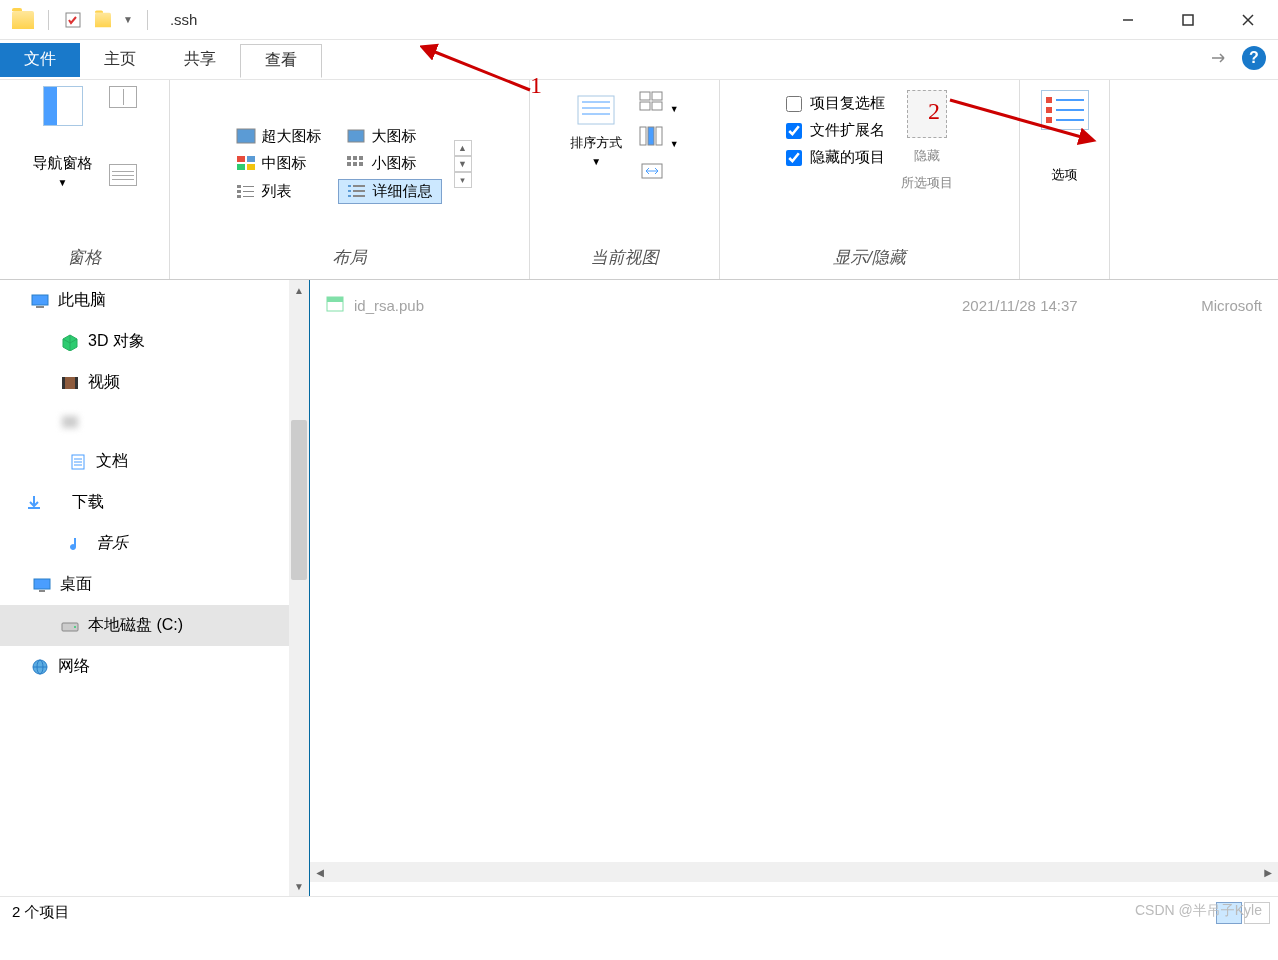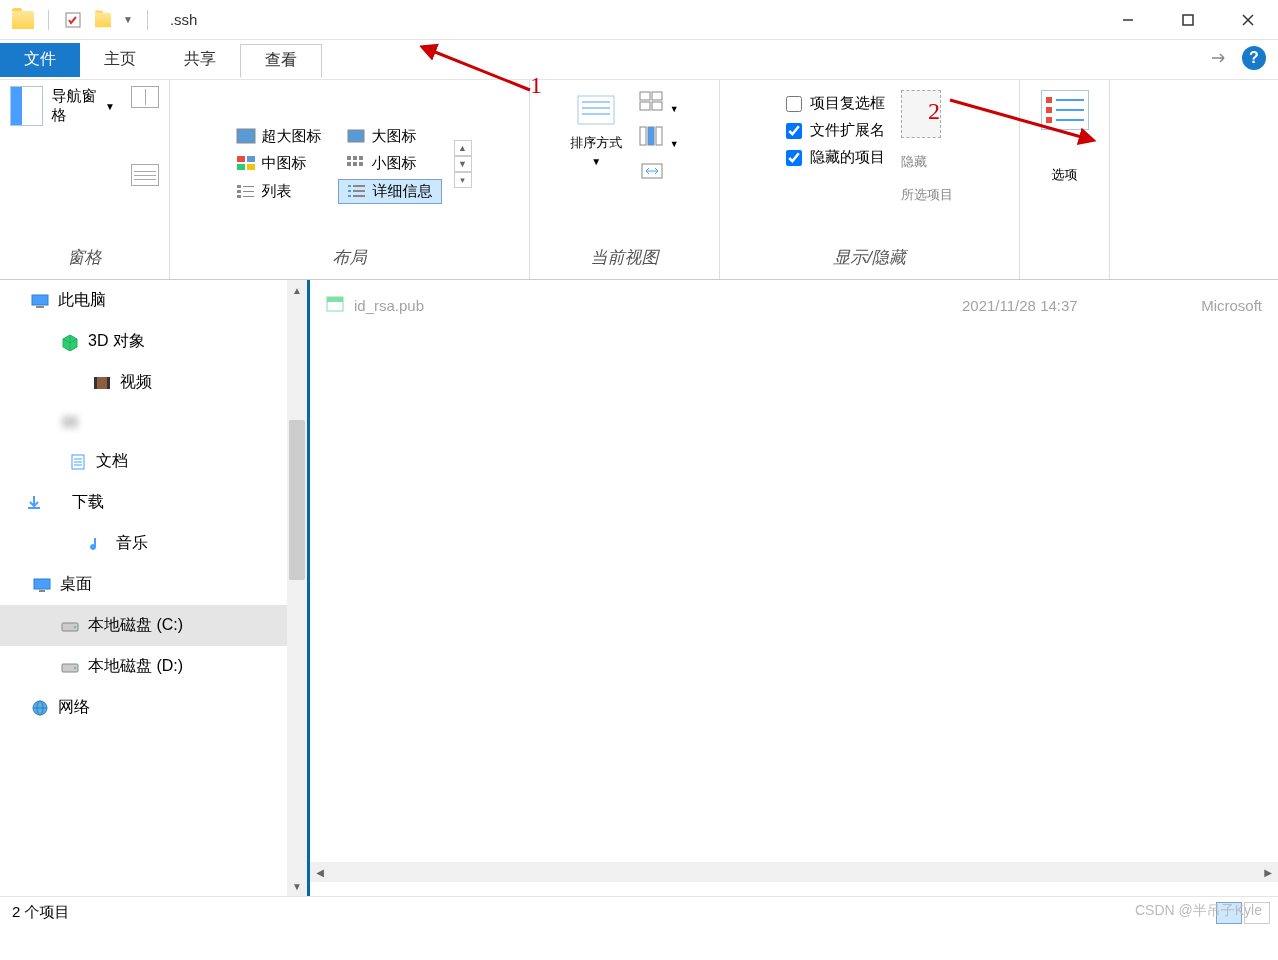--- a/index.html
+++ b/index.html
@@ -24,21 +24,21 @@
 .menu-tab.active { border: 1px solid #ccc; border-bottom: 1px solid #fff; position: relative; top: 1px; background: #fff; }
 .help-icon { position: absolute; right: 12px; top: 6px; display: flex; align-items: center; gap: 12px; }
 .help-circle { width: 24px; height: 24px; border-radius: 50%; background: #1979ca; color: #fff; display: flex; align-items: center; justify-content: center; font-size: 16px; font-weight: bold; }
 
 
 .ribbon { height: 200px; background: #fff; border-bottom: 1px solid #ccc; display: flex; }
 .ribbon-group { border-right: 1px solid #ddd; display: flex; flex-direction: column; align-items: center; padding: 6px 10px; }
 .ribbon-group-label { font-size: 17px; color: #555; margin-top: auto; padding: 4px 0; font-style: italic; }
 .ribbon-content { flex: 1; display: flex; align-items: flex-start; gap: 8px; }
 
-.nav-pane-btn { display: flex; flex-direction: row; align-items: center; gap: 4px; }
+.nav-pane-btn { display: flex; flex-direction: column; align-items: center; gap: 4px; }
 .nav-pane-icon { width: 40px; height: 40px; border: 1px solid #a8c8e4; background: linear-gradient(to right, #4a9eff 35%, #fff 35%); }
 .nav-pane-text { font-size: 15px; }
 .nav-triangle { font-size: 10px; }
 
 .small-panes { display: flex; flex-direction: column; gap: 6px; margin-left: 8px; }
 .small-pane-icon { width: 28px; height: 22px; border: 1px solid #aaa; background: #fff; position: relative; }
 .small-pane-icon.split::after { content: ''; position: absolute; left: 50%; top: 2px; bottom: 2px; width: 1px; background: #aaa; }
 .small-pane-icon.detail::after { content: ''; position: absolute; left: 2px; right: 2px; top: 50%; height: 1px; background: #aaa; box-shadow: 0 -4px #aaa, 0 4px #aaa; }
 
 .layout-grid { display: grid; grid-template-columns: auto auto; gap: 4px 8px; }
@@ -46,31 +46,31 @@
 .layout-item.selected { border: 1px solid #7da2ce; background: #cce8ff; }
 .layout-icon { width: 20px; height: 16px; display: inline-block; }
 .layout-spinner { display: flex; flex-direction: column; margin-left: 4px; }
 .spin-btn { width: 18px; height: 16px; border: 1px solid #ccc; display: flex; align-items: center; justify-content: center; font-size: 9px; color: #666; }
 
 .sort-btn { display: flex; flex-direction: column; align-items: center; gap: 4px; }
 
 .checkbox-row { display: flex; align-items: center; gap: 8px; font-size: 15px; padding: 4px 0; }
 .checkbox-row input { width: 16px; height: 16px; }
 
-.hide-btn { display: flex; flex-direction: column; gap: 15px; color: #888; }
+.hide-btn { display: flex; flex-direction: column; align-items: center; gap: 9px; color: #888; }
 .hide-icon { width: 40px; height: 48px; border: 1px dashed #aaa; background: #f5f5f5; }
 
 .options-btn { display: flex; flex-direction: column; align-items: center; gap: 4px; }
 .options-icon { width: 48px; height: 40px; border: 1px solid #a8c8e4; background: #fff; position: relative; }
 .options-icon::before { content: ''; position: absolute; left: 4px; top: 6px; width: 6px; height: 6px; background: #e74c3c; box-shadow: 0 10px #e74c3c, 0 20px #e74c3c; }
 .options-icon::after { content: ''; position: absolute; left: 14px; top: 8px; right: 4px; height: 2px; background: #4a9eff; box-shadow: 0 10px #4a9eff, 0 20px #4a9eff; }
 
 
 .main-area { display: flex; height: 616px; position: relative; }
-.sidebar { width: 310px; border-right: 3px solid #0369a1; overflow-y: auto; position: relative; }
+.sidebar { width: 310px; border-right: 1px solid #0369a1; overflow-y: auto; position: relative; }
 .tree-item { display: flex; align-items: center; gap: 8px; padding: 10px 12px 10px 40px; font-size: 16px; }
 .tree-item.selected { background: #e5e5e5; }
 .tree-item.blurred { filter: blur(3px); }
 .tree-icon { width: 20px; height: 18px; display: inline-flex; align-items: center; justify-content: center; }
 .scroll-track { position: absolute; right: 0; top: 0; bottom: 0; width: 20px; background: #f0f0f0; }
 .scroll-thumb { position: absolute; left: 2px; right: 2px; background: #ccc; border-radius: 2px; }
 .scroll-arrow { position: absolute; left: 0; right: 0; height: 20px; display: flex; align-items: center; justify-content: center; font-size: 10px; color: #666; }
 
 .content-area { flex: 1; position: relative; overflow: hidden; }
 .file-row { display: flex; align-items: center; padding: 4px 16px; font-size: 15px; color: #666; margin-top: 12px; }
@@ -316,21 +316,21 @@
         </div>
         <div class="tree-item" style="padding-left: 60px;">
           <span class="tree-icon">
             <svg width="20" height="18">
               <path d="M10 2L17 6v8l-7 4-7-4V6z" fill="#2ecc71" stroke="#27ae60"></path>
               <path d="M10 2v16M3 6l7 4 7-4" fill="none" stroke="#27ae60"></path>
             </svg>
           </span>
           <span>3D 对象</span>
         </div>
-        <div class="tree-item" style="padding-left: 60px; margin-left: 32px;">
+        <div class="tree-item" style="padding-left: 60px;">
           <span class="tree-icon">
             <svg width="20" height="18">
               <rect x="2" y="3" width="16" height="12" fill="#8e5c3e"></rect>
               <rect x="2" y="3" width="3" height="12" fill="#333"></rect>
               <rect x="15" y="3" width="3" height="12" fill="#333"></rect>
             </svg>
           </span>
           <span>视频</span>
         </div>
         <div class="tree-item blurred" style="padding-left: 60px;">
@@ -353,21 +353,21 @@
           <span>文档</span>
         </div>
         <div class="tree-item" style="padding-left: 24px; gap: 28px;">
           <span class="tree-icon">
             <svg width="20" height="18">
               <path d="M10 2v10M6 8l4 4 4-4M4 14h12" stroke="#4a9eff" stroke-width="2" fill="none"></path>
             </svg>
           </span>
           <span>下载</span>
         </div>
-        <div class="tree-item" style="padding-left: 88px;">
+        <div class="tree-item" style="padding-left: 68px; font-style: italic;">
           <span class="tree-icon">
             <svg width="20" height="18">
               <path d="M8 3v9a3 3 0 11-2-2.8V3h2z" fill="#4a9eff"></path>
             </svg>
           </span>
           <span>音乐</span>
         </div>
         <div class="tree-item" style="padding-left: 32px;">
           <span class="tree-icon">
             <svg width="20" height="18">
@@ -378,29 +378,20 @@
           <span>桌面</span>
         </div>
         <div class="tree-item selected" style="padding-left: 60px;">
           <span class="tree-icon">
             <svg width="20" height="18">
               <rect x="2" y="6" width="16" height="8" fill="#ccc" stroke="#888" rx="1"></rect>
               <circle cx="15" cy="10" r="1" fill="#2ecc71"></circle>
             </svg>
           </span>
           <span>本地磁盘 (C:)</span>
-        </div>
-        <div class="tree-item" style="padding-left: 60px;">
-          <span class="tree-icon">
-            <svg width="20" height="18">
-              <rect x="2" y="6" width="16" height="8" fill="#ccc" stroke="#888" rx="1"></rect>
-              <circle cx="15" cy="10" r="1" fill="#2ecc71"></circle>
-            </svg>
-          </span>
-          <span>本地磁盘 (D:)</span>
         </div>
         <div class="tree-item" style="padding-left: 30px;">
           <span class="tree-icon">
             <svg width="20" height="18">
               <circle cx="10" cy="9" r="7" fill="#5dade2" stroke="#2a7ec8"></circle>
               <ellipse cx="10" cy="9" rx="3" ry="7" fill="none" stroke="#2a7ec8"></ellipse>
               <line x1="3" y1="9" x2="17" y2="9" stroke="#2a7ec8"></line>
             </svg>
           </span>
           <span>网络</span>

